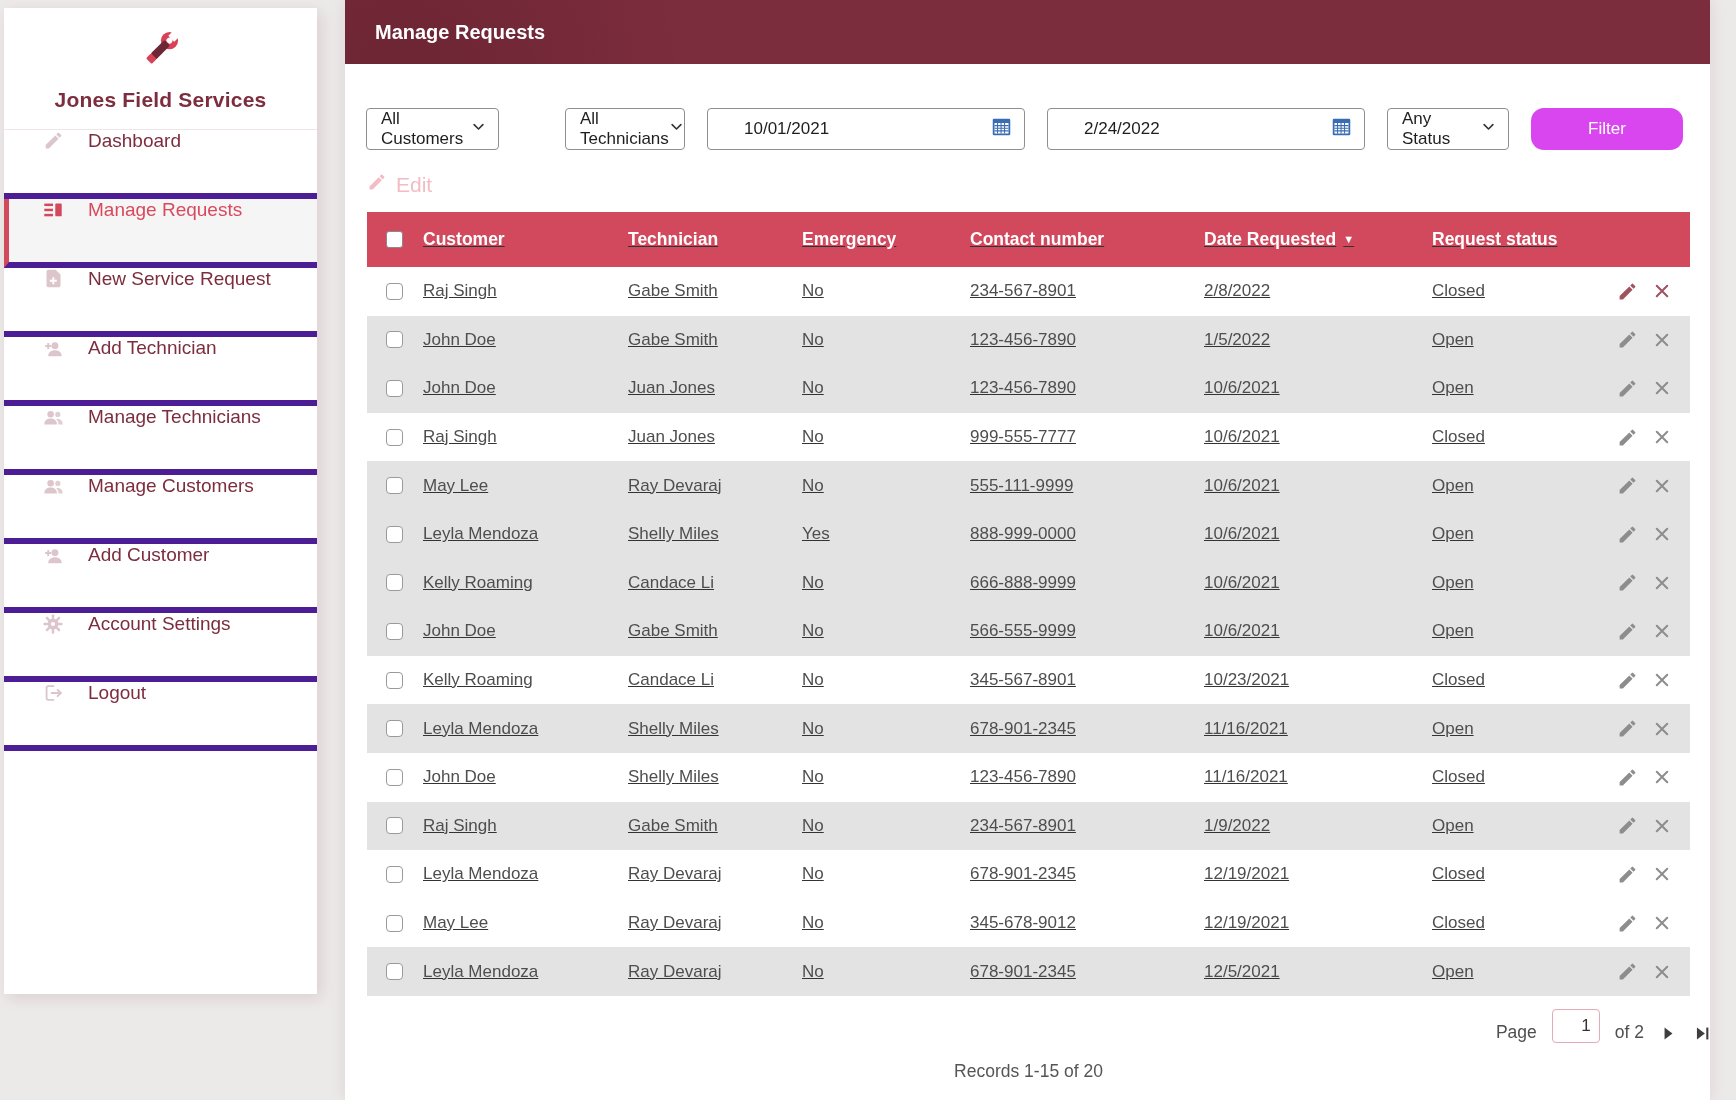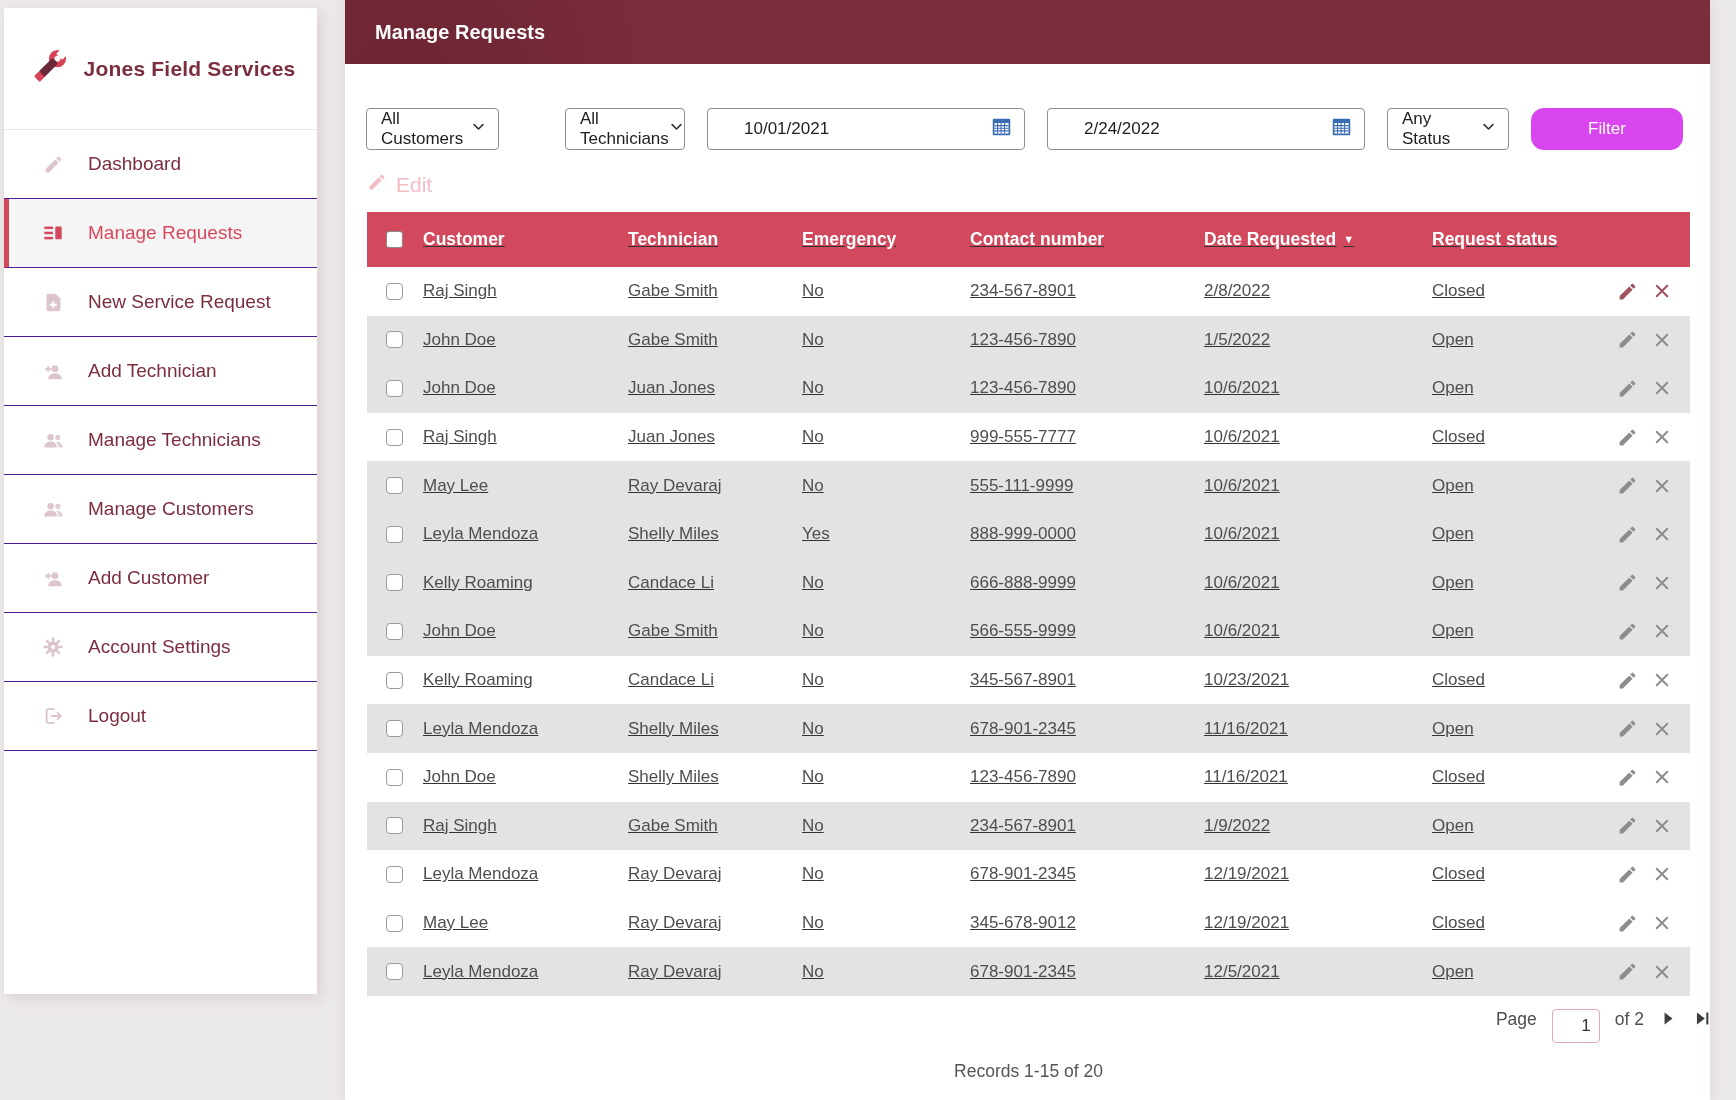--- a/index.html
+++ b/index.html
@@ -11,27 +11,27 @@
     overflow:hidden;
     color:#333;
   }
   
   .sidebar {
     position:absolute; left:4px; top:8px; width:313px; height:986px;
     background:#fff;
     box-shadow:4px 4px 14px rgba(124,45,62,.14);
   }
   .logo-block {
-    height:122px; display:flex; align-items:center;
+    height:122px; display:flex; flex-direction:column; align-items:center;
     justify-content:center; gap:12px; border-bottom:1px solid #efe5e7;
   }
   .brand-title { font-size:21px; font-weight:bold; color:#7c2d3e; letter-spacing:.2px; }
   .nav-item {
-    height:69px; display:flex; align-items:center; gap:22px;
-    padding-left:36px; border-bottom:1px solid #4c1d95;
+    height:69px; display:flex; gap:22px;
+    padding-left:36px; border-bottom:6px solid #4c1d95;
     color:#7c2d3e; font-size:19px; cursor:pointer;
   }
   .nav-item .nav-icon { width:26px; display:flex; justify-content:center; color:#dcc6cb; }
   .nav-item.active {
     background:#f6f5f5; border-left:5px solid #d2495d; padding-left:31px;
     color:#d8495e;
   }
   .nav-item.active .nav-icon { color:#d2495d; }
   
   .main {
@@ -78,21 +78,21 @@
     display:block; cursor:pointer;
   }
   .cbx.head { border-color:#8a8a8a; border-radius:3px; }
   .td-actions { color:#8d8d8d; }
   .td-actions.accent { color:#a0525e; }
   .act { display:inline-flex; margin-right:15px; cursor:pointer; vertical-align:middle; }
   .act:last-child { margin-right:0; }
   
   .pagination {
     width:1345px; margin:13px 0 0 22px; display:flex; justify-content:flex-end;
-    align-items:flex-start; gap:15px; color:#4f4f4f; font-size:17.5px;
+    align-items:flex-end; gap:15px; color:#4f4f4f; font-size:17.5px;
   }
   .page-input {
     width:48px; height:34px; border:1px solid #e3abb6; border-radius:4px;
     text-align:right; padding-right:8px; font-size:17px; color:#333;
     font-family:"Liberation Sans", sans-serif;
   }
   .pg-icon { color:#3e3e3e; display:inline-flex; cursor:pointer; }
   .records { width:1323px; margin:18px 0 0 22px; text-align:center; color:#555; font-size:17.5px; }
 </style>
 </head>

